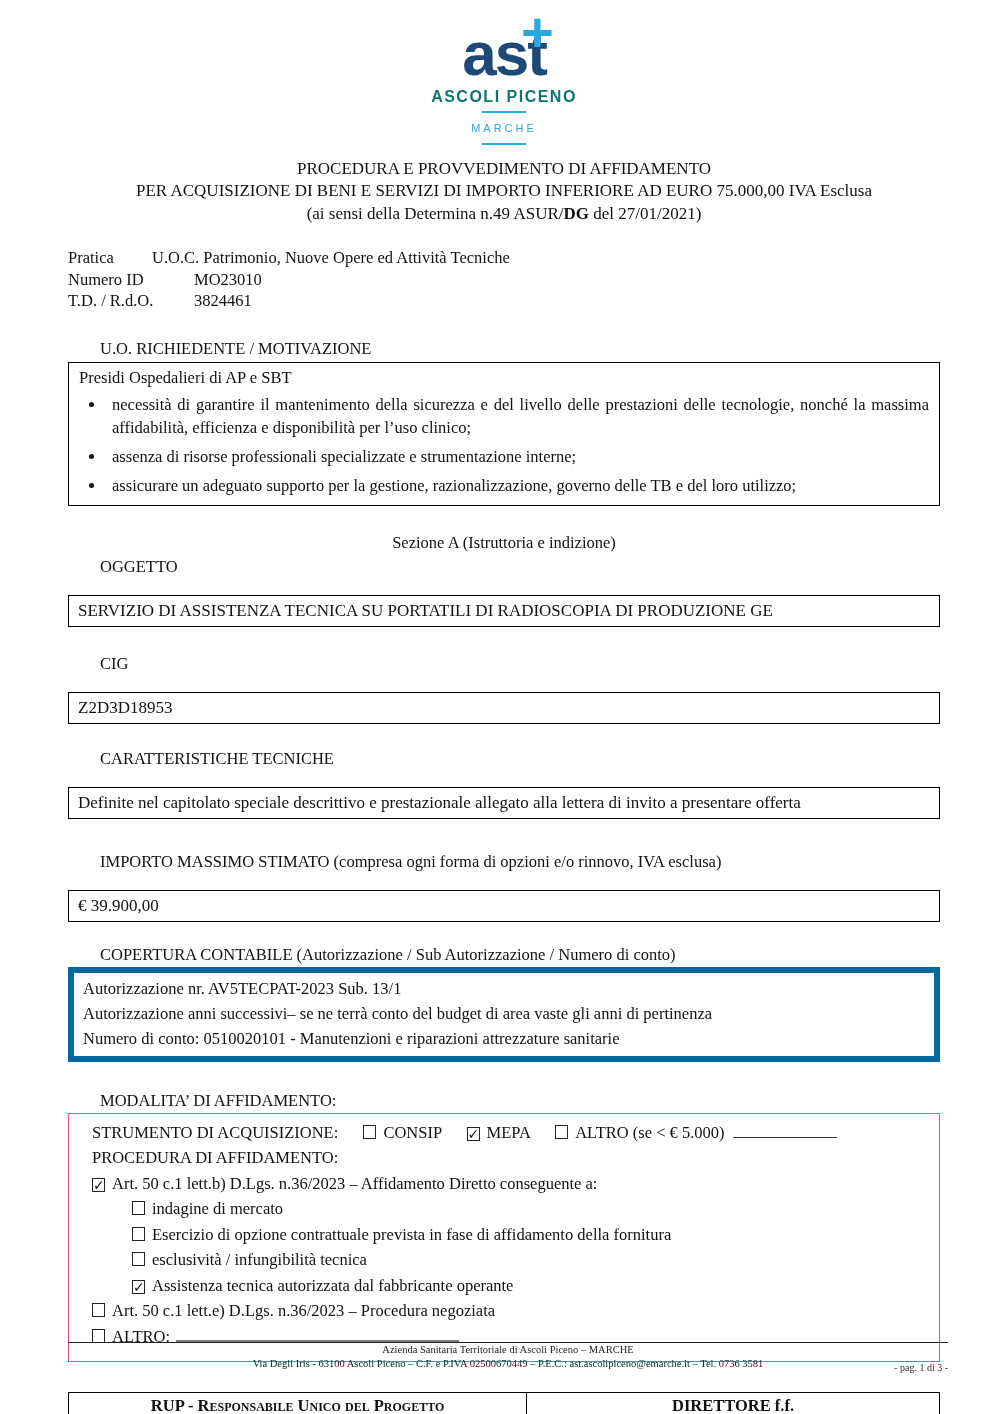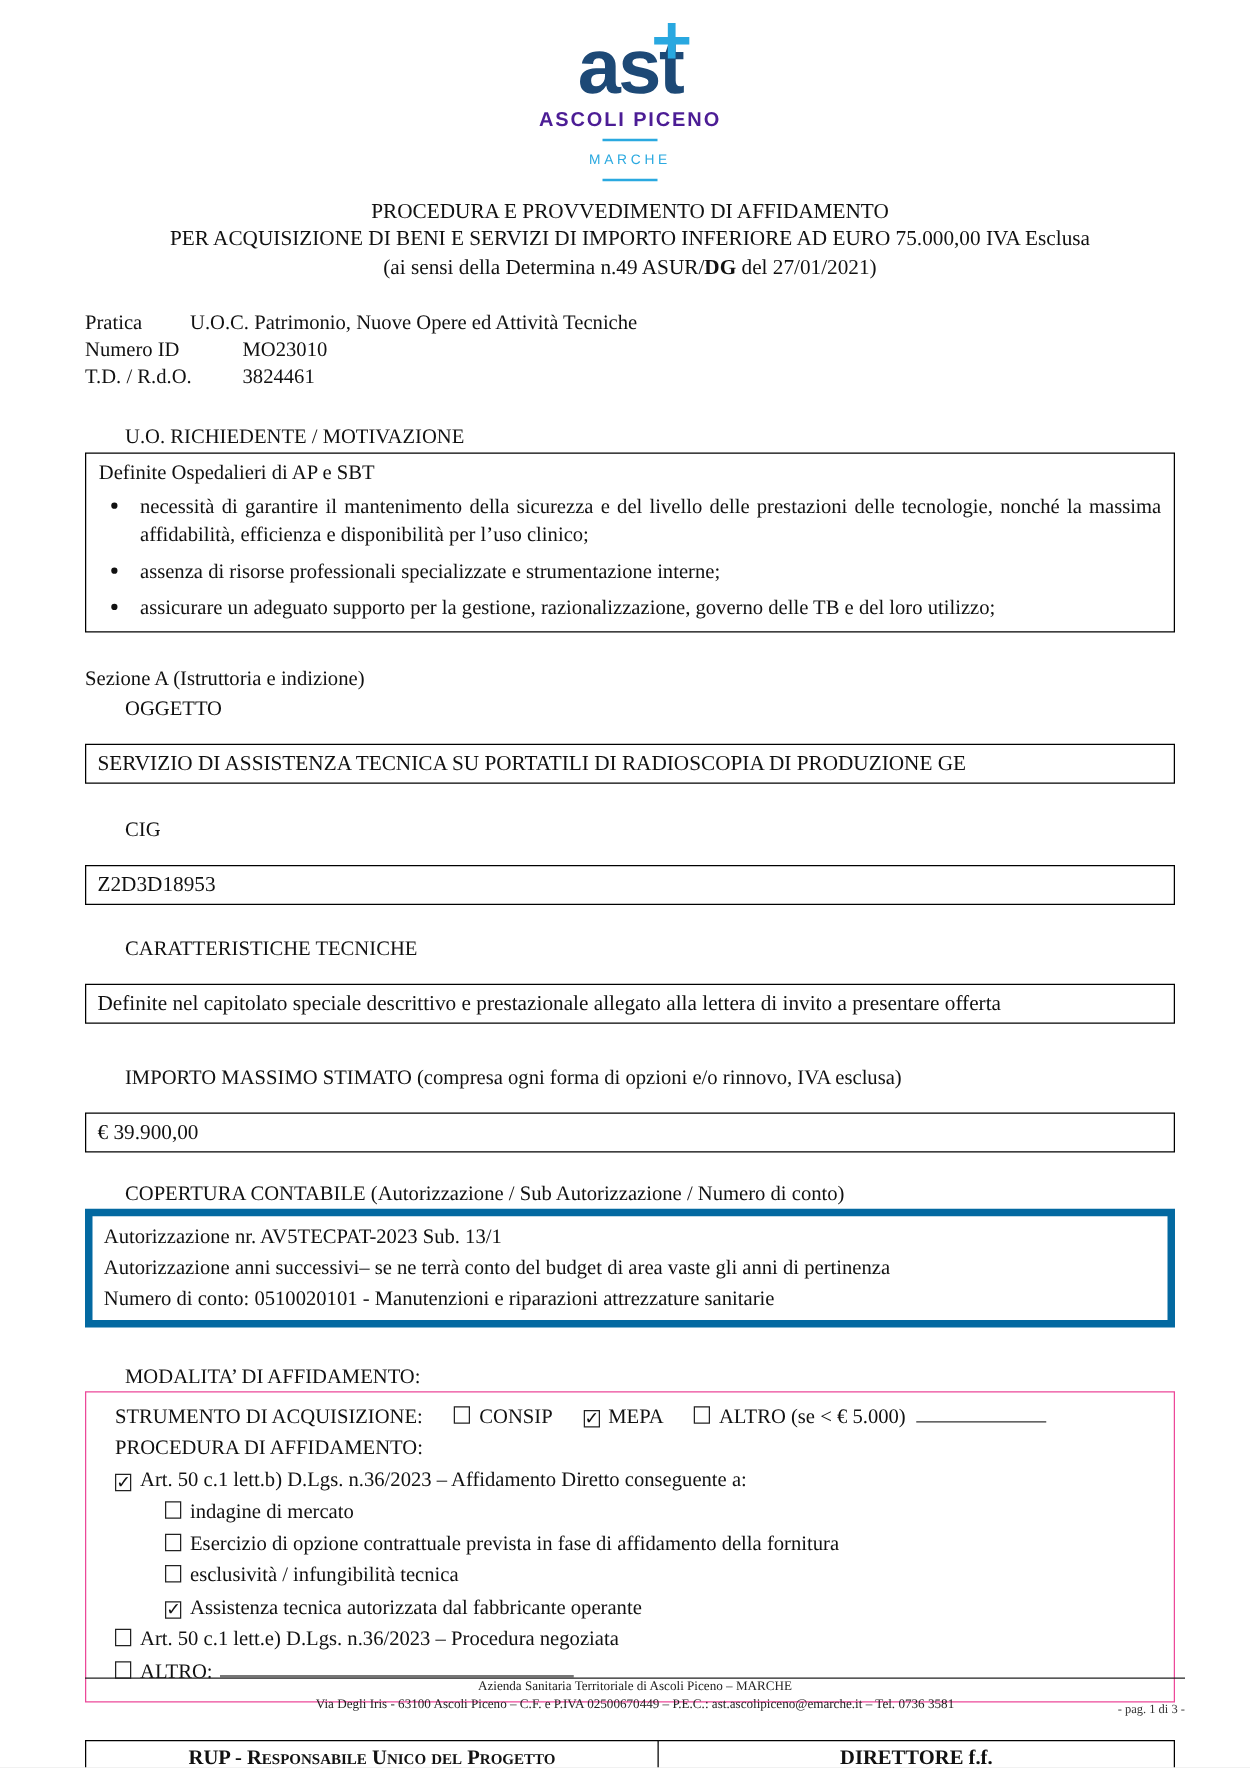--- a/index.html
+++ b/index.html
@@ -22,21 +22,21 @@
     font-family: "Liberation Sans", sans-serif;
     font-weight: bold; line-height: 0.9;
   }
   .logo-ast { font-size: 62px; color: #1d4976; letter-spacing: -2px; }
   .logo-plus {
     position: absolute; right: -8px; top: -22px;
     color: #29a8e0; font-size: 56px; font-weight: bold; line-height: 1;
   }
   .logo-org {
     font-family: "Liberation Sans", sans-serif; font-weight: bold;
-    font-size: 16px; color: #4c1d95; letter-spacing: 1.5px; margin-top: 6px;
+    font-size: 16px; color: #0f766e; letter-spacing: 1.5px; margin-top: 6px;
   }
   .logo-marche {
     display: flex; align-items: center; justify-content: center; gap: 9px;
     font-family: "Liberation Sans", sans-serif; font-size: 11px;
     color: #2aa9e0; letter-spacing: 3px; margin-top: 5px; flex-direction: column;
   }
   .logo-marche .rule { width: 44px; height: 2px; background: #2aa9e0; }
 
   
   .doc-title { text-align: center; font-size: 17px; line-height: 22.5px; margin-top: 13px; }
@@ -55,21 +55,21 @@
     padding: 3px 9px 4px 9px; font-size: 17px; line-height: 23px;
   }
 
   .richiedente-heading { margin-top: 27px; }
   .richiedente-box { border: 1px solid #000; margin-top: 3px; padding: 3px 10px 6px 10px; font-size: 16.5px; }
   .richiedente-box .intro { line-height: 24px; }
   .richiedente-box ul { margin: 3px 0 0 0; padding-left: 27px; }
   .richiedente-box li { margin-bottom: 6px; text-align: justify; line-height: 23px; padding-left: 6px; }
   .richiedente-box li:last-child { margin-bottom: 2px; }
 
-  .sezione-a { text-align: left; font-size: 16.5px; margin-top: 27px; }
+  .sezione-a { text-align: center; font-size: 16.5px; margin-top: 27px; }
   .oggetto-h { margin-top: 4px; }
   .cig-h { margin-top: 27px; }
   .caratt-h { margin-top: 25px; }
   .importo-h { margin-top: 33px; }
   .copertura-h { margin-top: 23px; }
   .copertura-box { border: 6px solid #0369a1; margin-top: 2px; padding: 3px 9px 5px 9px; font-size: 16.5px; line-height: 25px; }
 
   .modalita-h { margin-top: 29px; }
   .modalita-box { border: 1px solid #ec4899; margin-top: 2px; padding: 6px 9px 12px 23px; font-size: 16.5px; }
   .modalita-box .mline { line-height: 25.5px; min-height: 25.5px; }
@@ -137,21 +137,21 @@
       <span>MO23010</span>
     </div>
     <div class="prow">
       <span class="plabel">T.D. / R.d.O.</span>
       <span>3824461</span>
     </div>
   </div>
 
   <div class="sec-heading richiedente-heading">U.O. RICHIEDENTE / MOTIVAZIONE</div>
   <div class="richiedente-box">
-    <div class="intro">Definite Ospedalieri di AP e SBT</div>
+    <div class="intro">Presidi Ospedalieri di AP e SBT</div>
     <ul>
       <li>necessità di garantire il mantenimento della sicurezza e del livello delle prestazioni delle tecnologie, nonché la massima affidabilità, efficienza e disponibilità per l’uso clinico;</li>
       <li>assenza di risorse professionali specializzate e strumentazione interne;</li>
       <li>assicurare un adeguato supporto per la gestione, razionalizzazione, governo delle TB e del loro utilizzo;</li>
     </ul>
   </div>
 
   <div class="sezione-a">Sezione A (Istruttoria e indizione)</div>
 
   <div class="sec-heading oggetto-h">OGGETTO</div>

